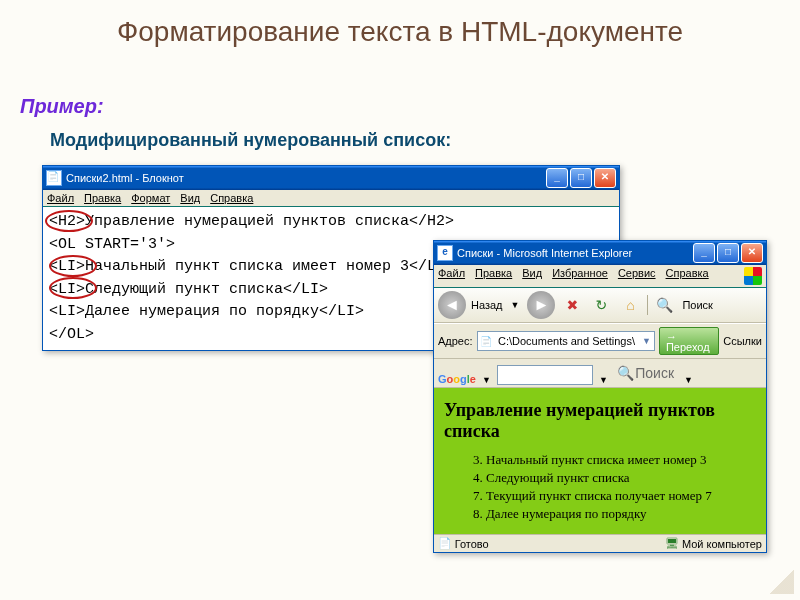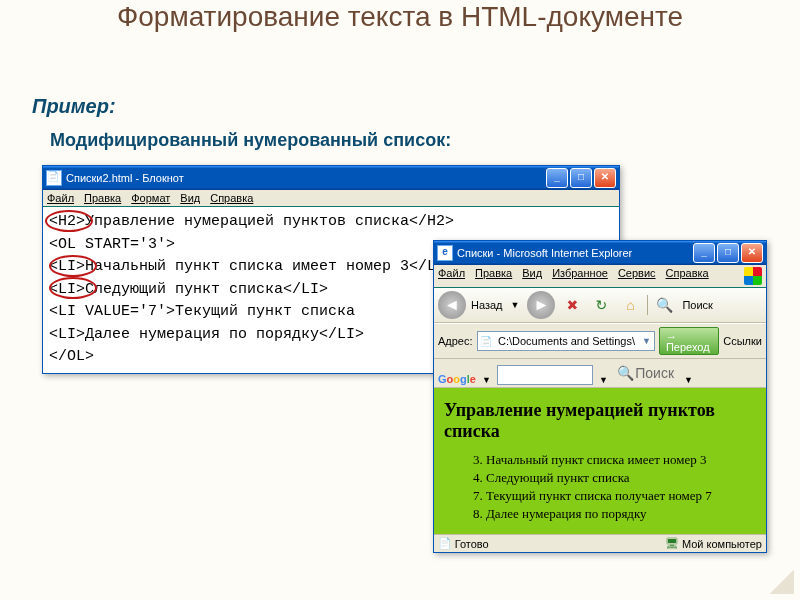--- a/index.html
+++ b/index.html
@@ -1,18 +1,18 @@
 <!DOCTYPE html>
 <html><head>
 <meta charset="utf-8">
 <style>
 html,body{margin:0;padding:0;width:800px;height:600px;font-family:Verdana,Arial,sans-serif;background:#fdfcf7;overflow:hidden}
 .slide{position:relative;width:800px;height:600px}
-.title{color:#6b4834;font-size:28px;text-align:center;line-height:1.2}
-.example{position:absolute;left:32px;top:95px;color:#0c4a6e;font-size:20px;font-weight:bold;font-style:italic}
+.title{color:#6b4834;font-size:28px;text-align:center;padding-top:15px;line-height:1.2}
+.example{position:absolute;left:20px;top:95px;color:#6d28d9;font-size:20px;font-weight:bold;font-style:italic}
 .subtitle{position:absolute;left:50px;top:130px;font-size:18px;font-weight:bold;color:#0c4a6e}
 .xp-win{position:absolute;background:#ece9d8;border:1px solid #0155b7;box-shadow:2px 2px 6px rgba(0,0,0,.3)}
 .xp-tb{height:24px;background:linear-gradient(#3a93ff,#0155b7 10%,#0155b7 90%,#003a8c);display:flex;align-items:center;padding:0 3px;color:#fff;font-size:11px}
 .xp-tb .ico{width:14px;height:14px;background:#fff;border:1px solid #6aa9f0;margin-right:4px;font-size:10px;line-height:12px;text-align:center;color:#0462d0}
 .xp-tb .ttl{flex:1;white-space:nowrap;overflow:hidden}
 .xp-btns{display:flex;gap:2px}
 .xp-btn{width:20px;height:18px;border:1px solid #fff;border-radius:3px;font-size:10px;line-height:16px;text-align:center;color:#fff;cursor:pointer;font-weight:bold}
 .b-min,.b-max{background:linear-gradient(#7eb2f4,#2369d6)}
 .b-cls{background:linear-gradient(#f7a78b,#e2431c)}
 .menubar{background:#ece9d8;border-bottom:1px solid #0f766e;padding:2px 4px;font-size:11px;display:flex;gap:10px;color:#000}
@@ -65,21 +65,20 @@
       <span><u>Справка</u></span>
     </div>
     <div class="np-body">
       <div class="circ" style="left:2px;top:3px;width:44px;height:18px"></div>
       <div class="circ" style="left:6px;top:48px;width:44px;height:18px"></div>
       <div class="circ" style="left:6px;top:70px;width:44px;height:18px"></div>
       <div>&lt;H2&gt;Управление нумерацией пунктов списка&lt;/H2&gt;</div>
       <div>&lt;OL START='3'&gt;</div>
       <div>&lt;LI&gt;Начальный пункт списка имеет номер 3&lt;/LI&gt;</div>
       <div>&lt;LI&gt;Следующий пункт списка&lt;/LI&gt;</div>
-      <div>&lt;LI VALUE='7'&gt;Текущий пункт списка</div>
       <div>&lt;LI&gt;Далее нумерация по порядку&lt;/LI&gt;</div>
       <div>&lt;/OL&gt;</div>
     </div>
   </div>
 
   <div class="xp-win" style="left:433px;top:240px;width:332px">
     <div class="xp-tb">
       <span class="ico" style="color:#1762c4;font-weight:bold">e</span>
       <span class="ttl">Списки - Microsoft Internet Explorer</span>
       <div class="xp-btns">

